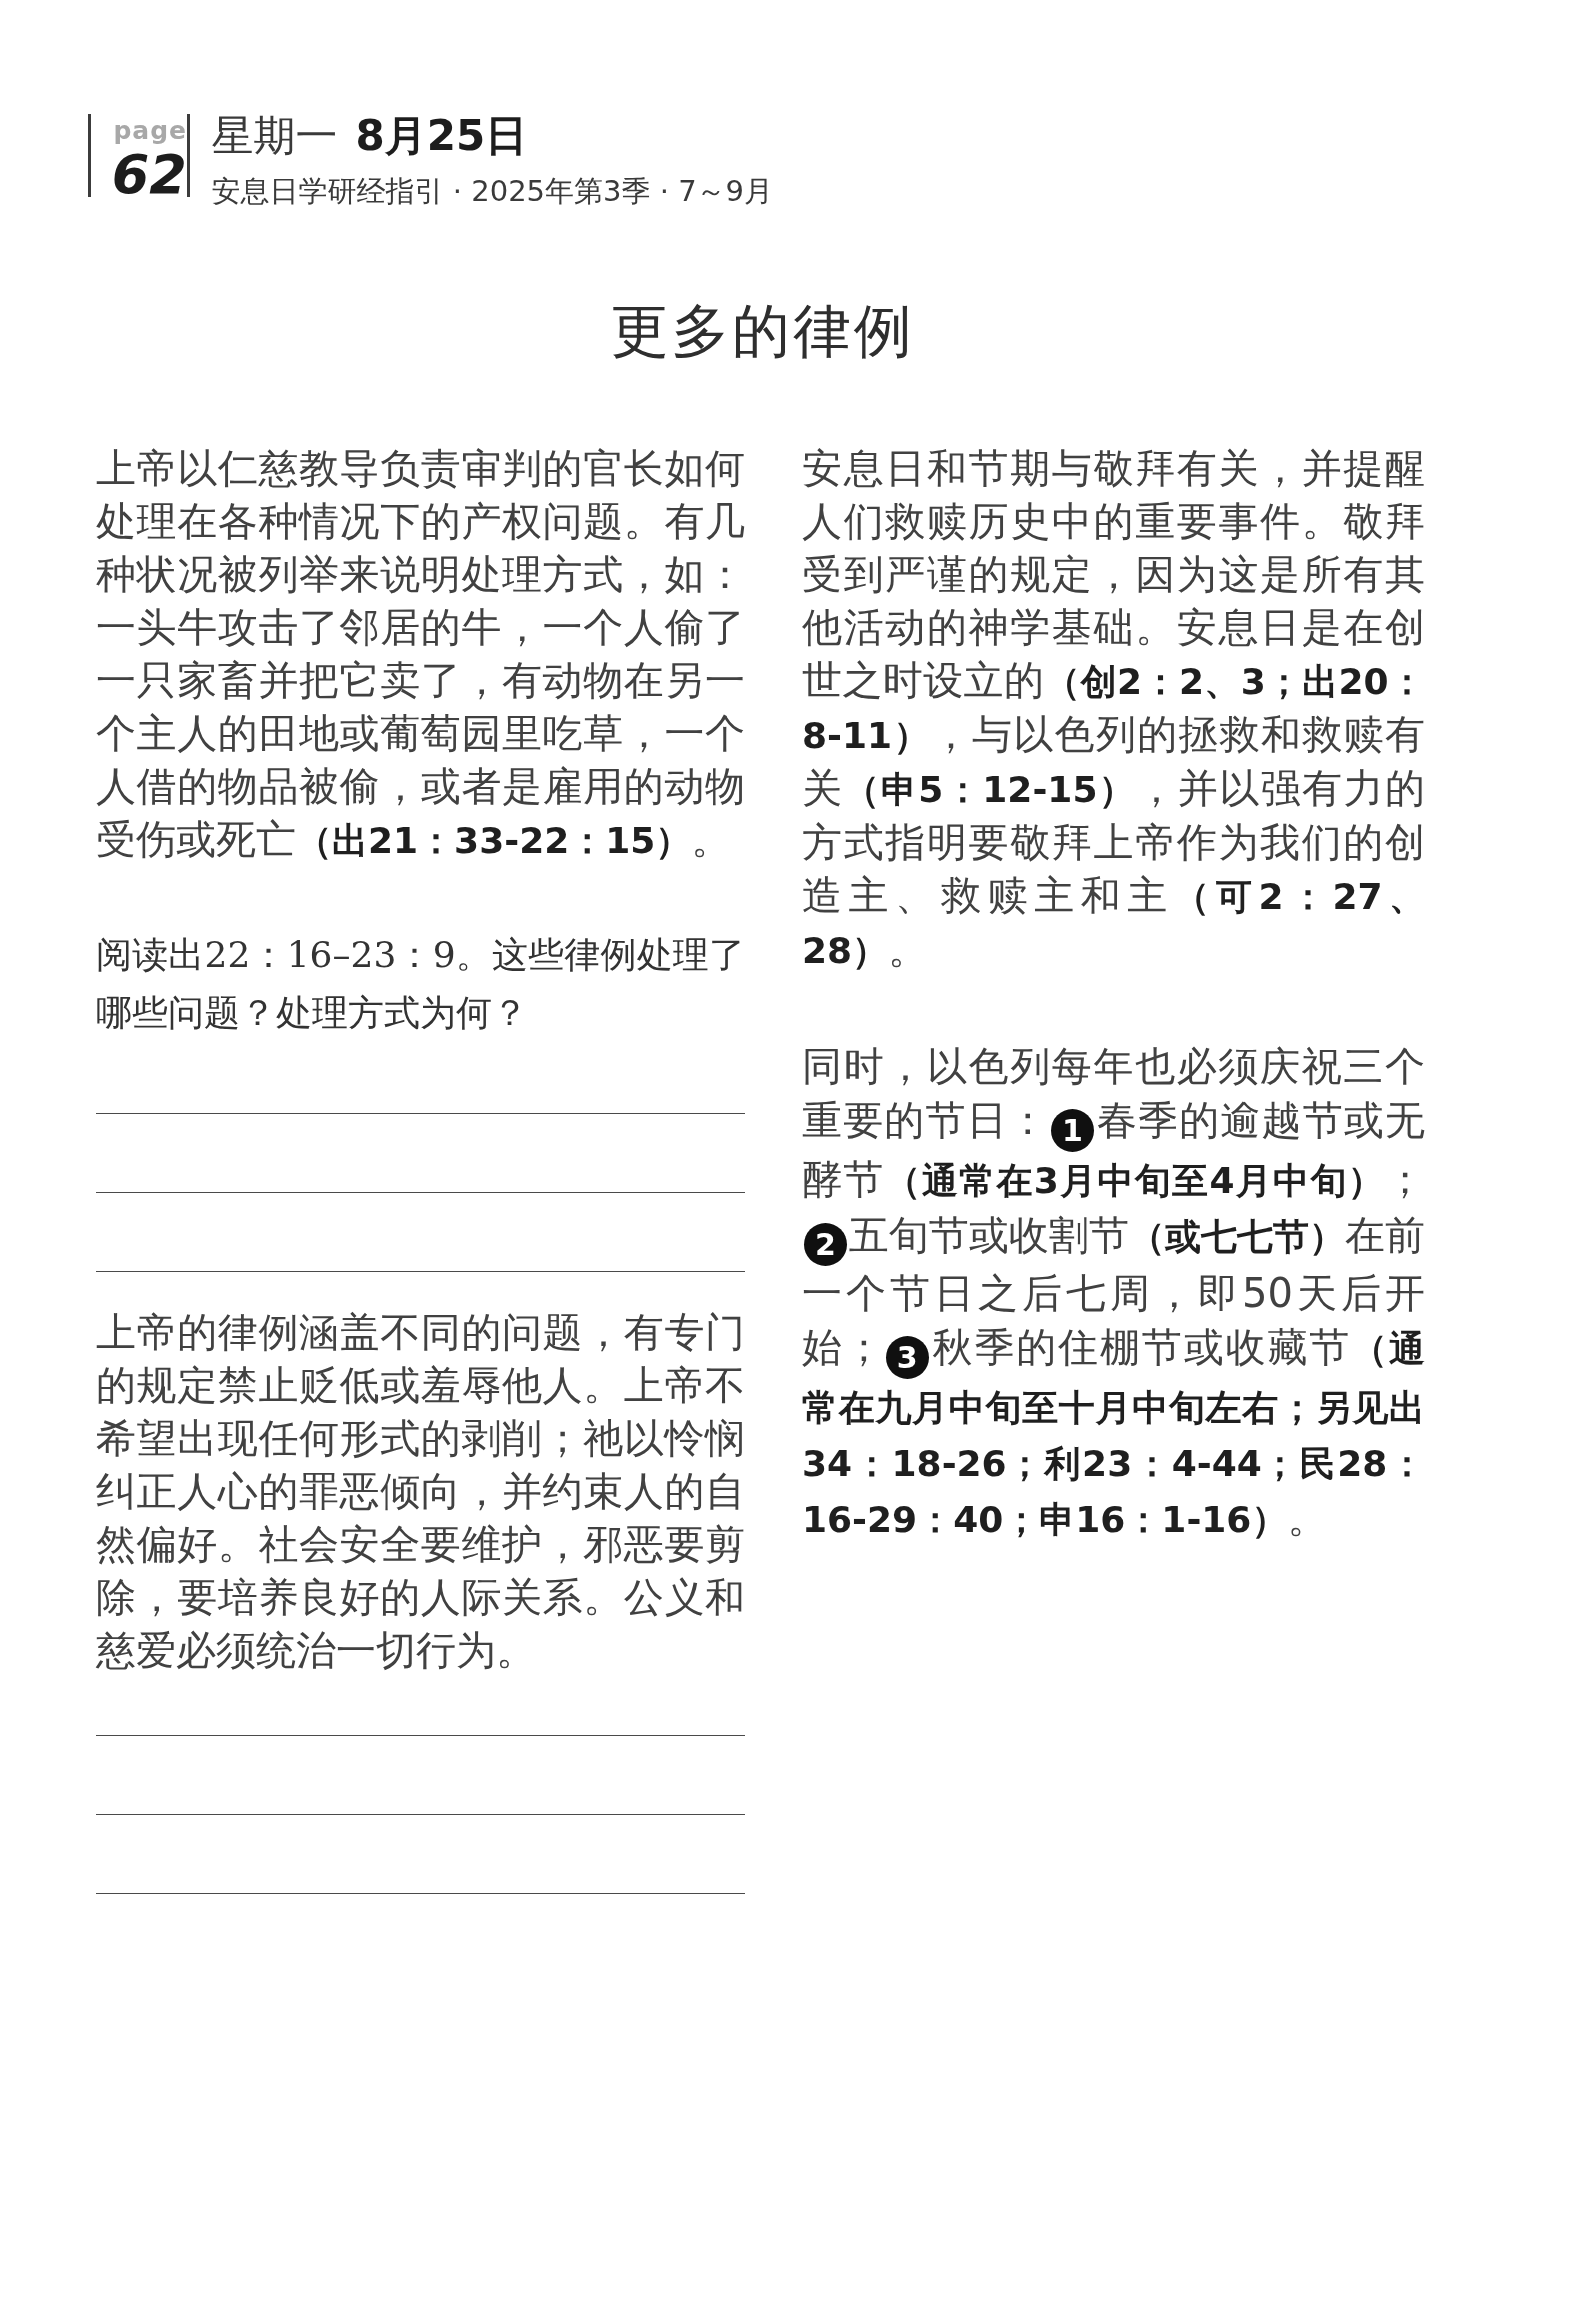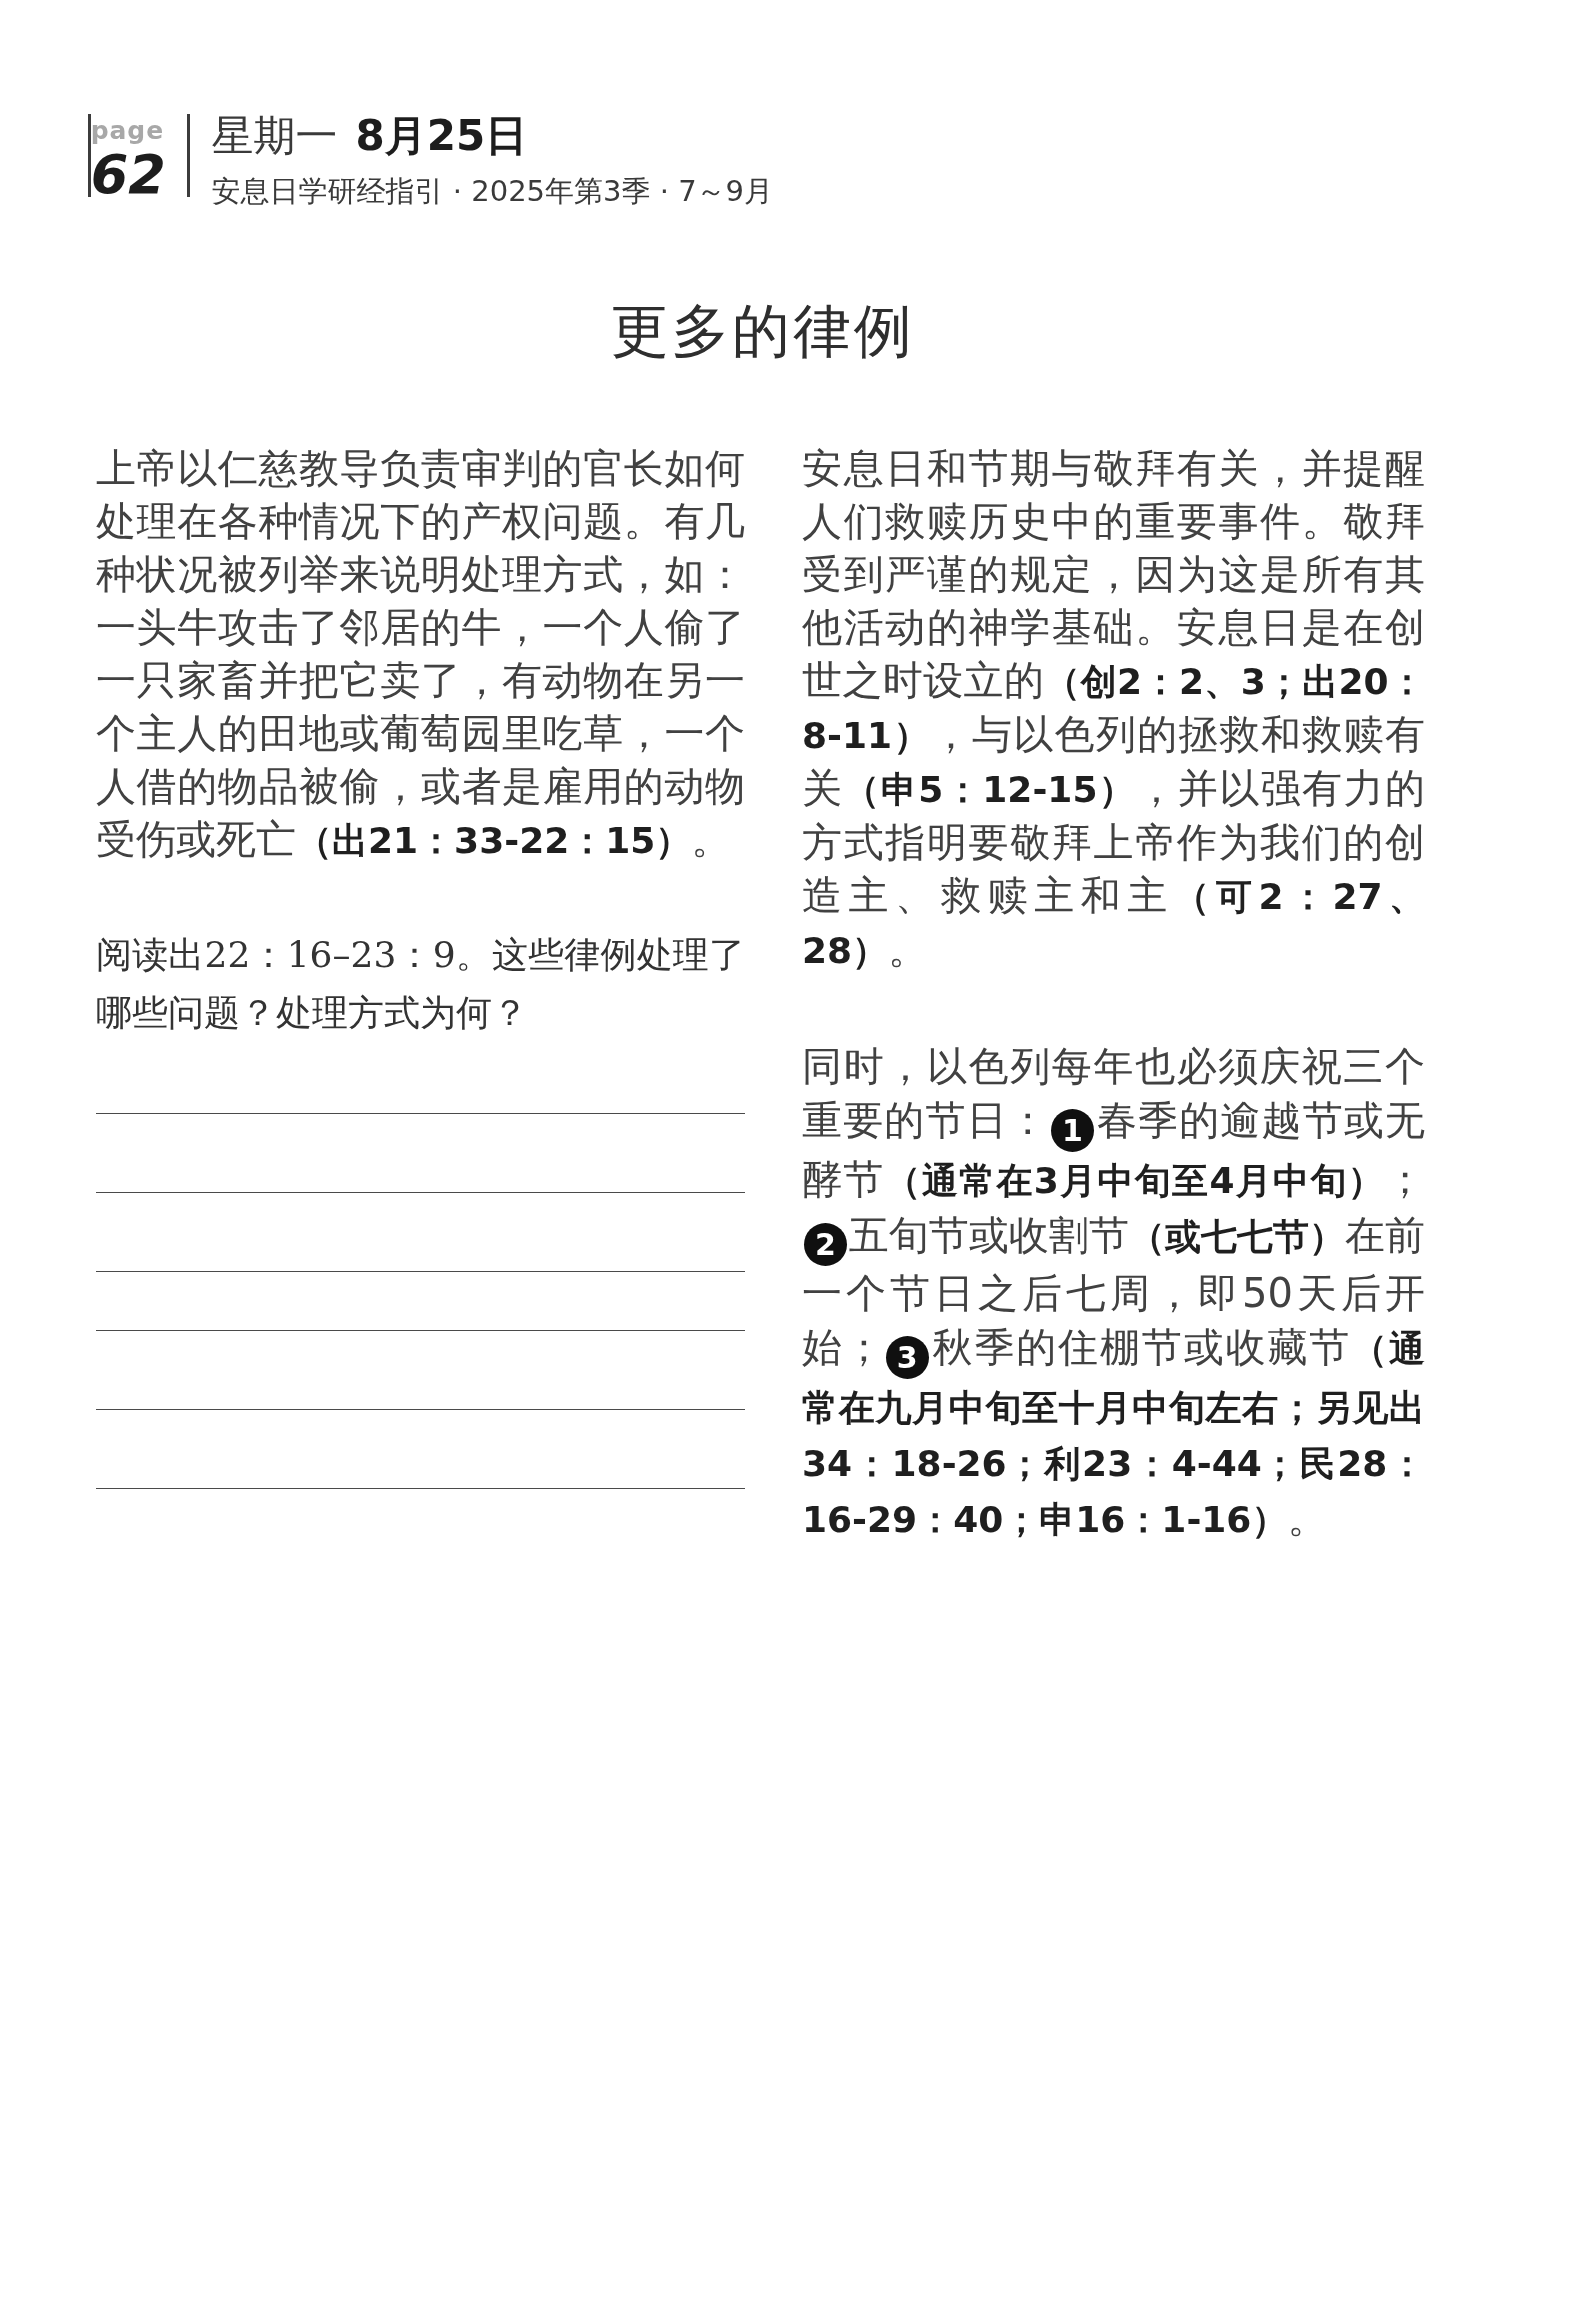--- a/index.html
+++ b/index.html
@@ -4,21 +4,21 @@
 <style>
   html,body { margin:0; padding:0; background:#e8e8e8; }
   .page {
     position:relative; width:1589px; height:2300px; background:#ffffff;
     font-family:"DejaVu Sans", sans-serif; color:#414141; overflow:hidden;
     margin:0 auto;
   }
   
   .header { position:absolute; left:88px; top:114px; height:83px; display:flex; align-items:stretch; }
   .vbar { width:2.8px; background:#3c3c3c; }
-  .page-box { width:96px; display:flex; flex-direction:column; align-items:flex-start; justify-content:flex-start; }
+  .page-box { width:96px; display:flex; flex-direction:column; align-items:flex-end; justify-content:flex-start; }
   .page-label { font-size:25px; font-weight:600; color:#a8a8a8; line-height:1; margin-top:3.7px; letter-spacing:0.9px; }
   .page-number { font-size:54px; font-weight:700; color:#1d1d1d; line-height:1; margin-top:5.6px;font-style:italic; }
   .date-box { margin-left:22px; display:flex; flex-direction:column; justify-content:flex-start; }
   .date-line { display:flex; align-items:baseline; gap:18px; font-size:42px; color:#3a3a3a; line-height:1.05; }
   .date-strong { font-weight:700; color:#1d1d1d; }
   .edition-line { font-size:29px; color:#3a3a3a; margin-top:14px; }
   
   .title {
     position:absolute; left:96px; top:302px; width:1333px; text-align:center;
     font-family:"DejaVu Serif", serif; font-weight:400; font-size:58px;
@@ -76,20 +76,21 @@
   <div class="title">更多的律例</div>
 
   <div class="col col-left">
     <p class="body-p"><span class="seg">上帝以仁慈教导负责审判的官长如何处理在各种情况下的产权问题。有几种状况被列举来说明处理方式，如：一头牛攻击了邻居的牛，一个人偷了一只家畜并把它卖了，有动物在另一个主人的田地或葡萄园里吃草，一个人借的物品被偷，或者是雇用的动物受伤或死亡</span><span class="ref">（出21：33-22：15）</span><span class="seg">。</span></p>
     <p class="question">阅读出22：16–23：9。这些律例处理了哪些问题？处理方式为何？</p>
     <div class="answer-lines">
       <div class="answer-line first-tall"></div>
       <div class="answer-line"></div>
       <div class="answer-line"></div>
     </div>
+    <p class="body-p p2"><span class="seg">上帝的律例涵盖不同的问题，有专门的规定禁止贬低或羞辱他人。上帝不希望出现任何形式的剥削；祂以怜悯纠正人心的罪恶倾向，并约束人的自然偏好。社会安全要维护，邪恶要剪除，要培养良好的人际关系。公义和慈爱必须统治一切行为。</span></p>
     <div class="answer-lines">
       <div class="answer-line first-short"></div>
       <div class="answer-line"></div>
       <div class="answer-line"></div>
     </div>
   </div>
 
   <div class="col col-right">
     <p class="body-p"><span class="seg">安息日和节期与敬拜有关，并提醒人们救赎历史中的重要事件。敬拜受到严谨的规定，因为这是所有其他活动的神学基础。安息日是在创世之时设立的</span><span class="ref">（创2：2、3；出20：8-11）</span><span class="seg">，与以色列的拯救和救赎有关</span><span class="ref">（申5：12-15）</span><span class="seg">，并以强有力的方式指明要敬拜上帝作为我们的创造主、救赎主和主</span><span class="ref">（可2：27、28）</span><span class="seg">。</span></p>
     <p class="body-p p2"><span class="seg">同时，以色列每年也必须庆祝三个重要的节日：</span><span class="badge">1</span><span class="seg">春季的逾越节或无酵节</span><span class="ref">（通常在3月中旬至4月中旬）</span><span class="seg">；</span><span class="badge">2</span><span class="seg">五旬节或收割节</span><span class="ref">（或七七节）</span><span class="seg">在前一个节日之后七周，即50天后开始；</span><span class="badge">3</span><span class="seg">秋季的住棚节或收藏节</span><span class="ref">（通常在九月中旬至十月中旬左右；另见出34：18-26；利23：4-44；民28：16-29：40；申16：1-16）</span><span class="seg">。</span></p>

